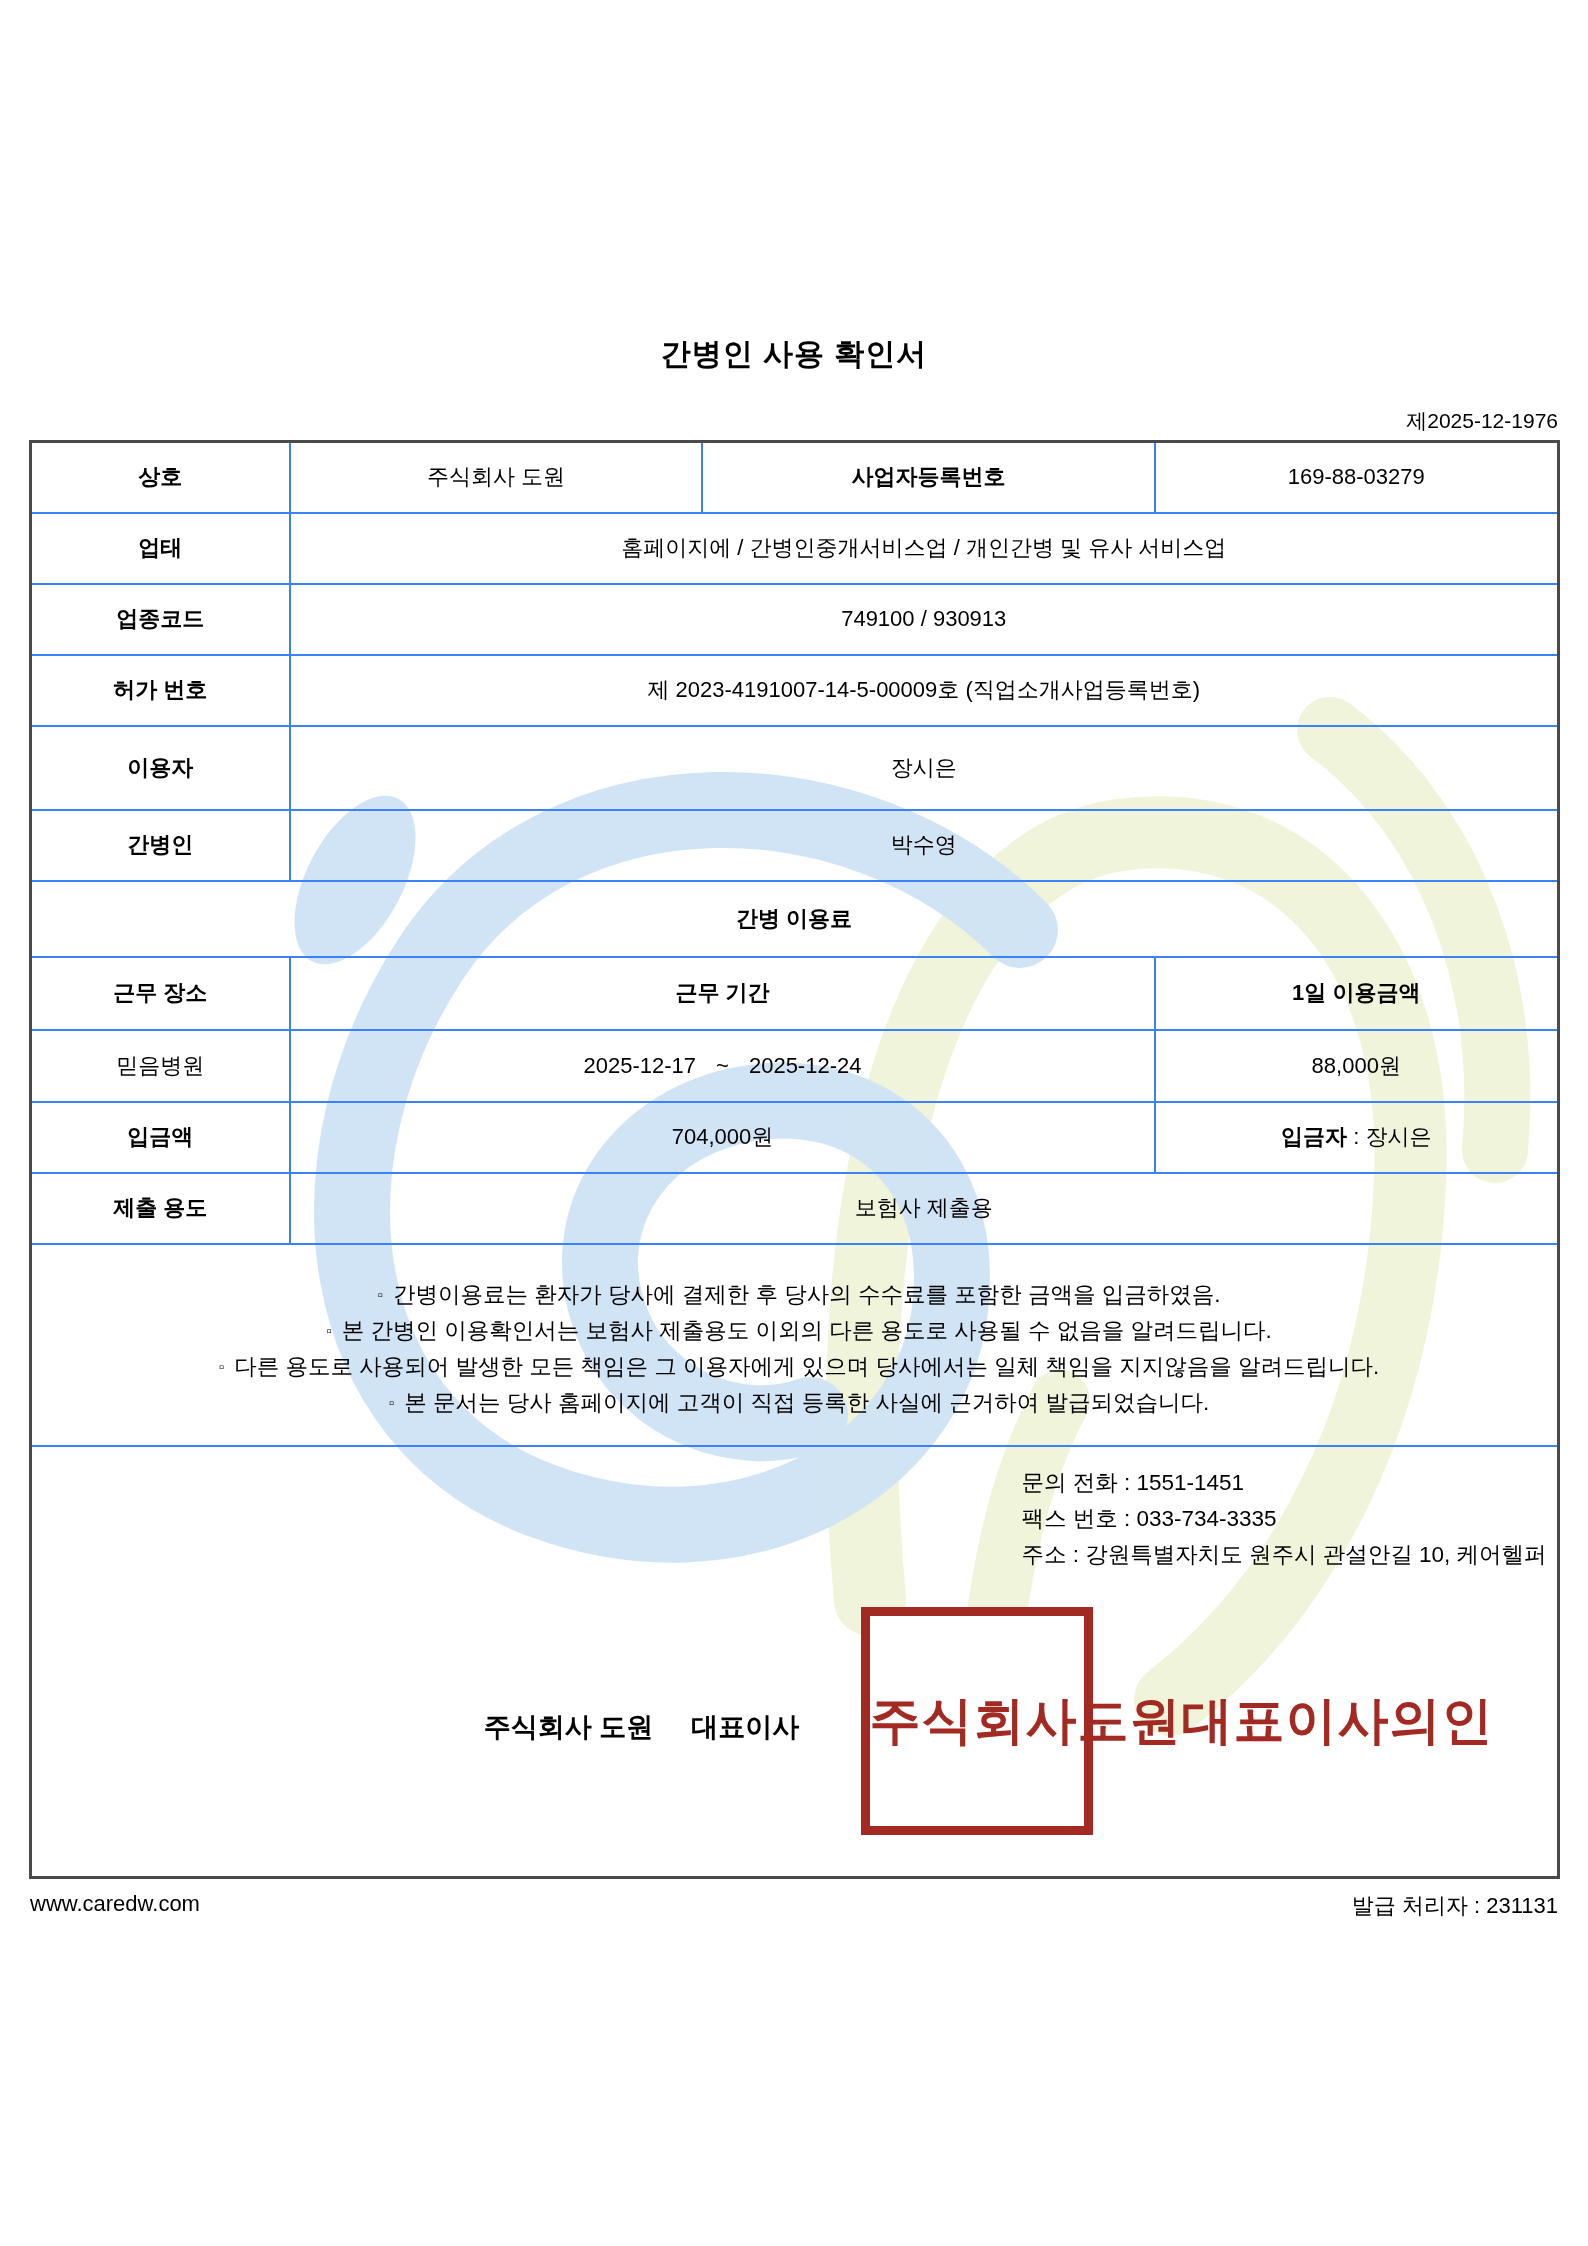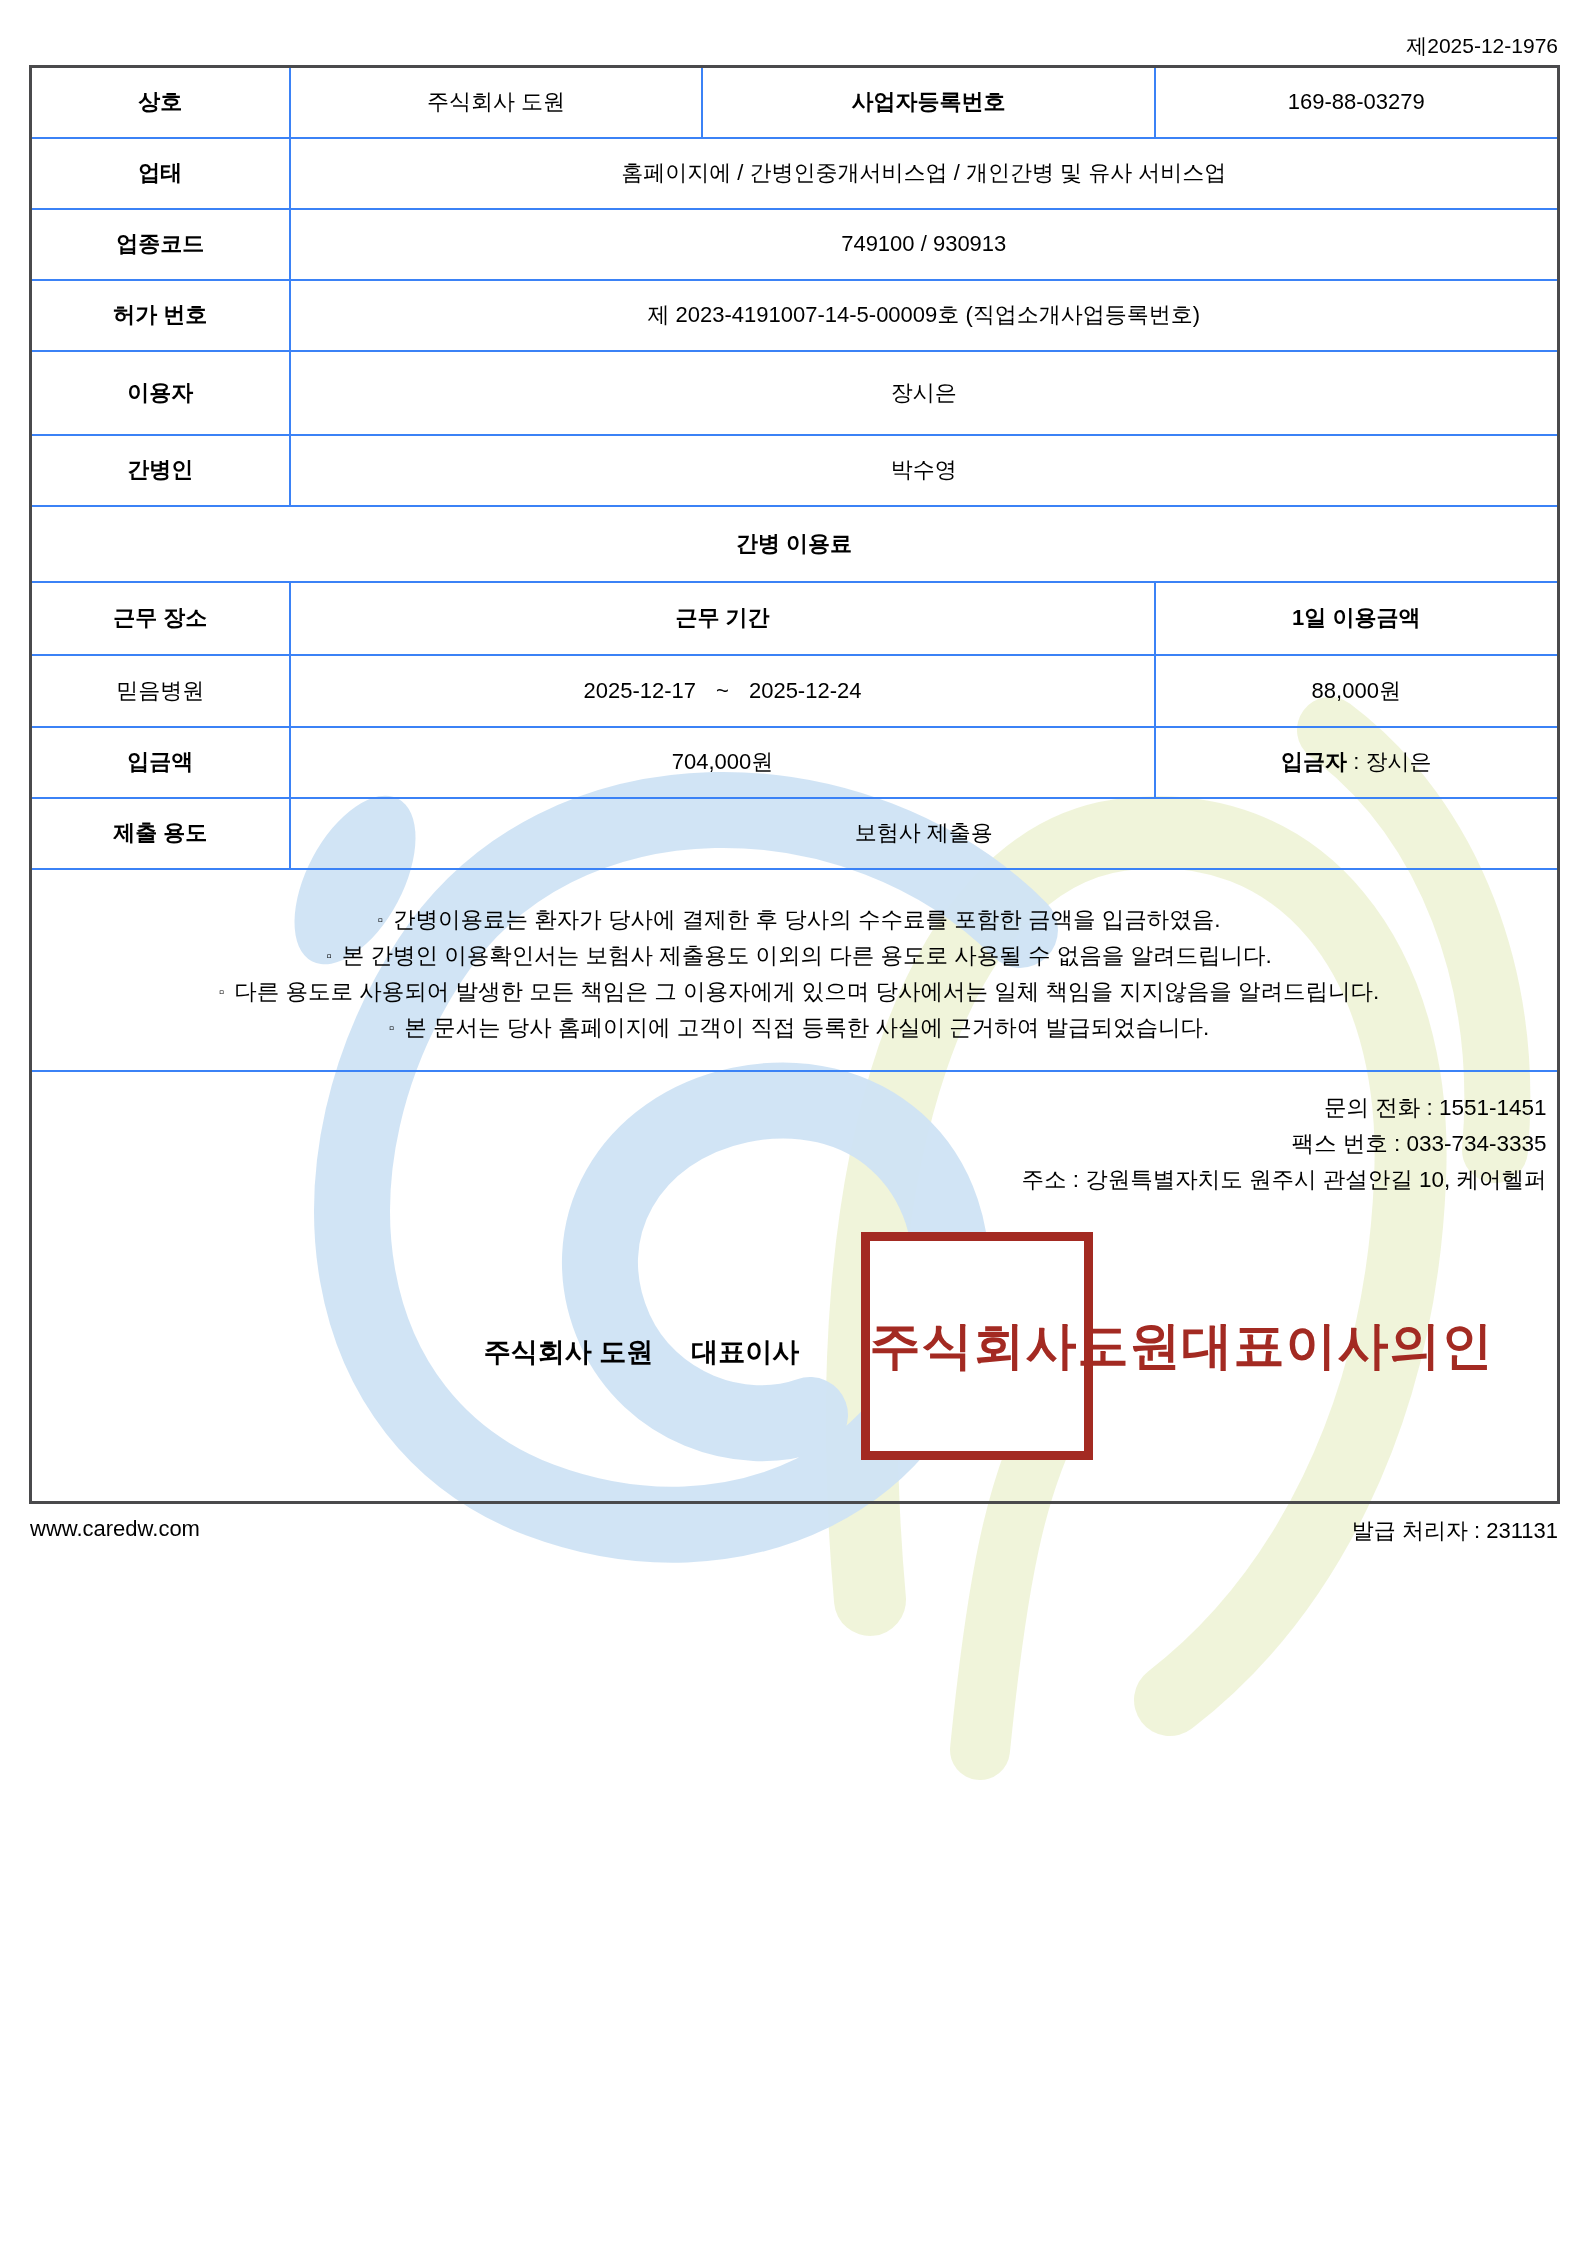--- a/index.html
+++ b/index.html
@@ -67,21 +67,21 @@
   .notes-list { padding: 8px 4px 0 14px; }
   .note-line { font-size: 22.5px; line-height: 36px; white-space: nowrap; }
   .note-bullet { font-size: 15px; vertical-align: 2px; margin-right: 10px; }
 
   .bottom-cell { height: 432px; position: relative; padding: 0 !important; }
 
   .contact-block {
     position: absolute;
     left: 990px;
     top: 18px;
-    text-align: right;
+    text-align: left;
     font-size: 22.5px;
     line-height: 36px;
     white-space: nowrap;
   }
 
   .signature-line {
     position: absolute;
     left: 390px;
     top: 262px;
     width: 440px;
@@ -134,20 +134,21 @@
       <path d="M 870 1600 C 830 1150 940 860 1120 835 C 1300 810 1420 960 1410 1180 C 1400 1420 1300 1600 1170 1700" stroke="#eef3d6" stroke-width="72" opacity="0.9"></path>
       <path d="M 1330 730 C 1450 820 1510 980 1495 1150" stroke="#eef3d6" stroke-width="66" opacity="0.9"></path>
       <path d="M 980 1750 C 1000 1550 1020 1480 1060 1400" stroke="#eef3d6" stroke-width="60" opacity="0.9"></path>
 
       <ellipse cx="355" cy="880" rx="48" ry="92" transform="rotate(28 355 880)" fill="#cfe3f4" stroke="none" opacity="0.95"></ellipse>
       <path d="M 1020 930 C 860 770 560 760 430 960 C 300 1160 330 1420 540 1500 C 740 1575 930 1470 950 1310 C 968 1160 860 1080 740 1105 C 630 1128 570 1230 615 1330 C 650 1407 740 1440 810 1415" stroke="#cfe3f4" stroke-width="76" opacity="0.95"></path>
     </g>
   </svg>
 
   <div class="content">
+    <div class="doc-title">간병인 사용 확인서</div>
     <div class="doc-number">제2025-12-1976</div>
 
     <table class="main">
       <colgroup>
         <col style="width:260px">
           <col style="width:412px">
           <col style="width:453px">
           <col style="width:403px">
       </colgroup>
       <tbody>

